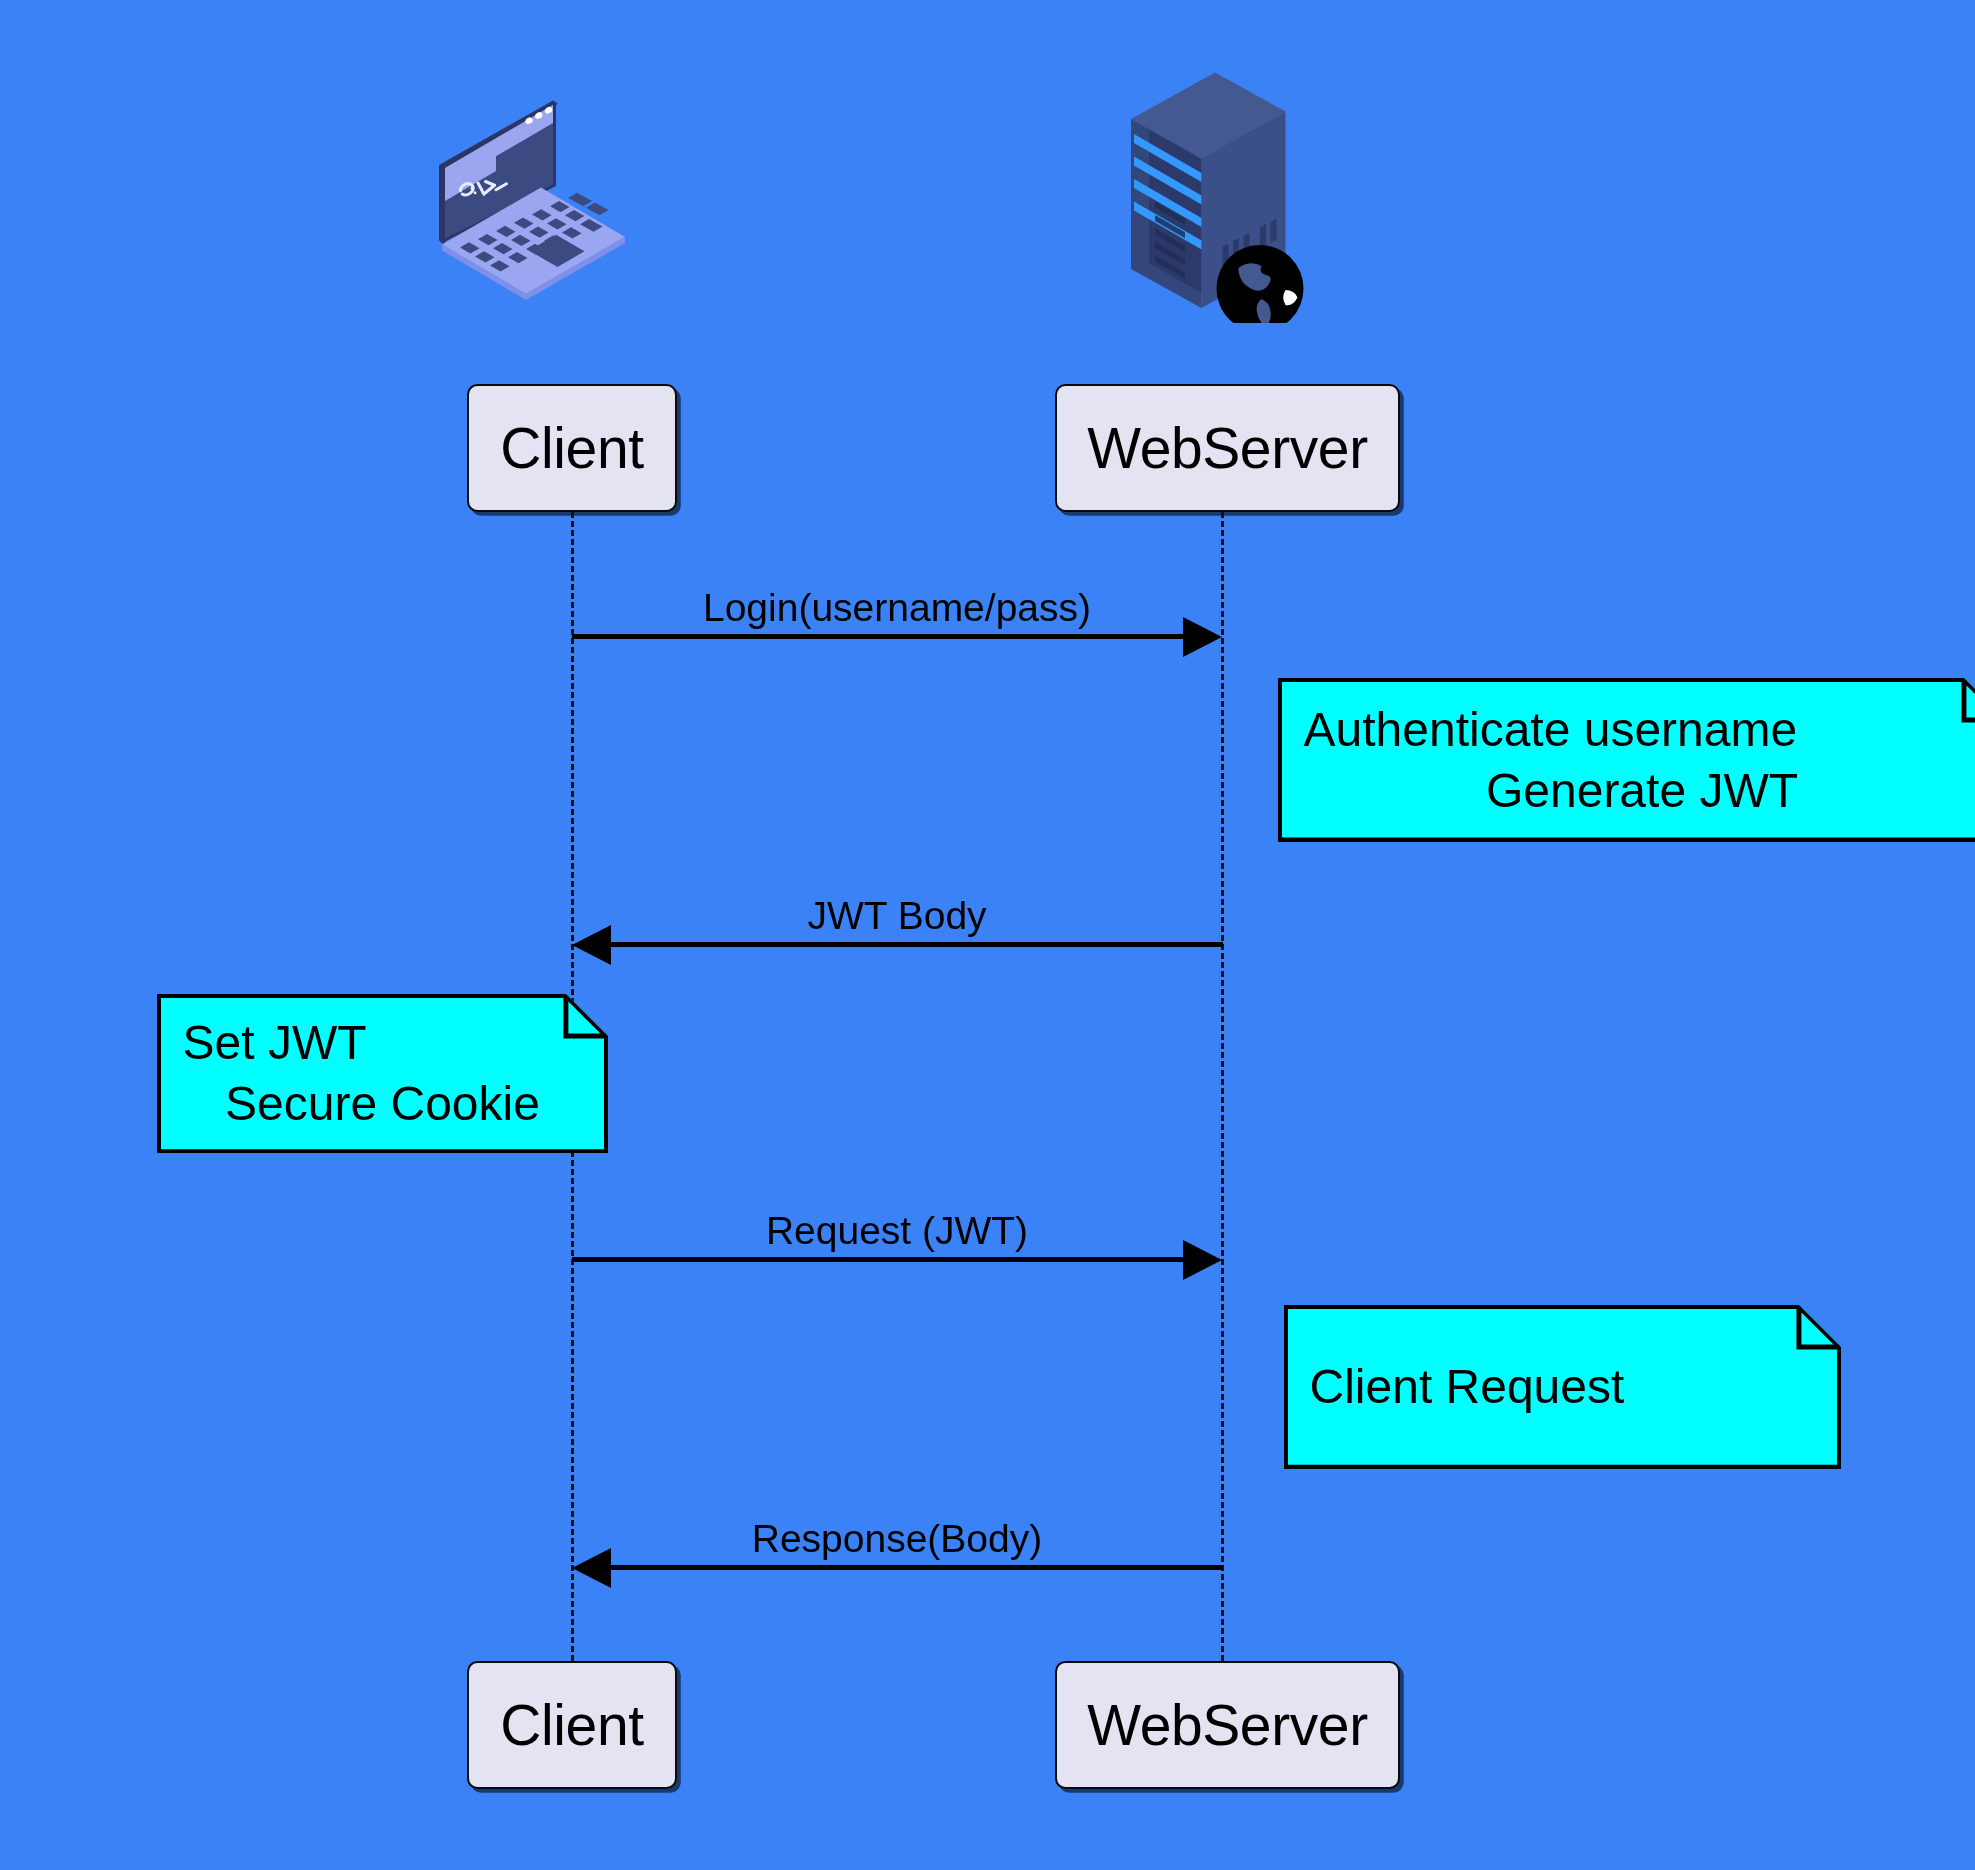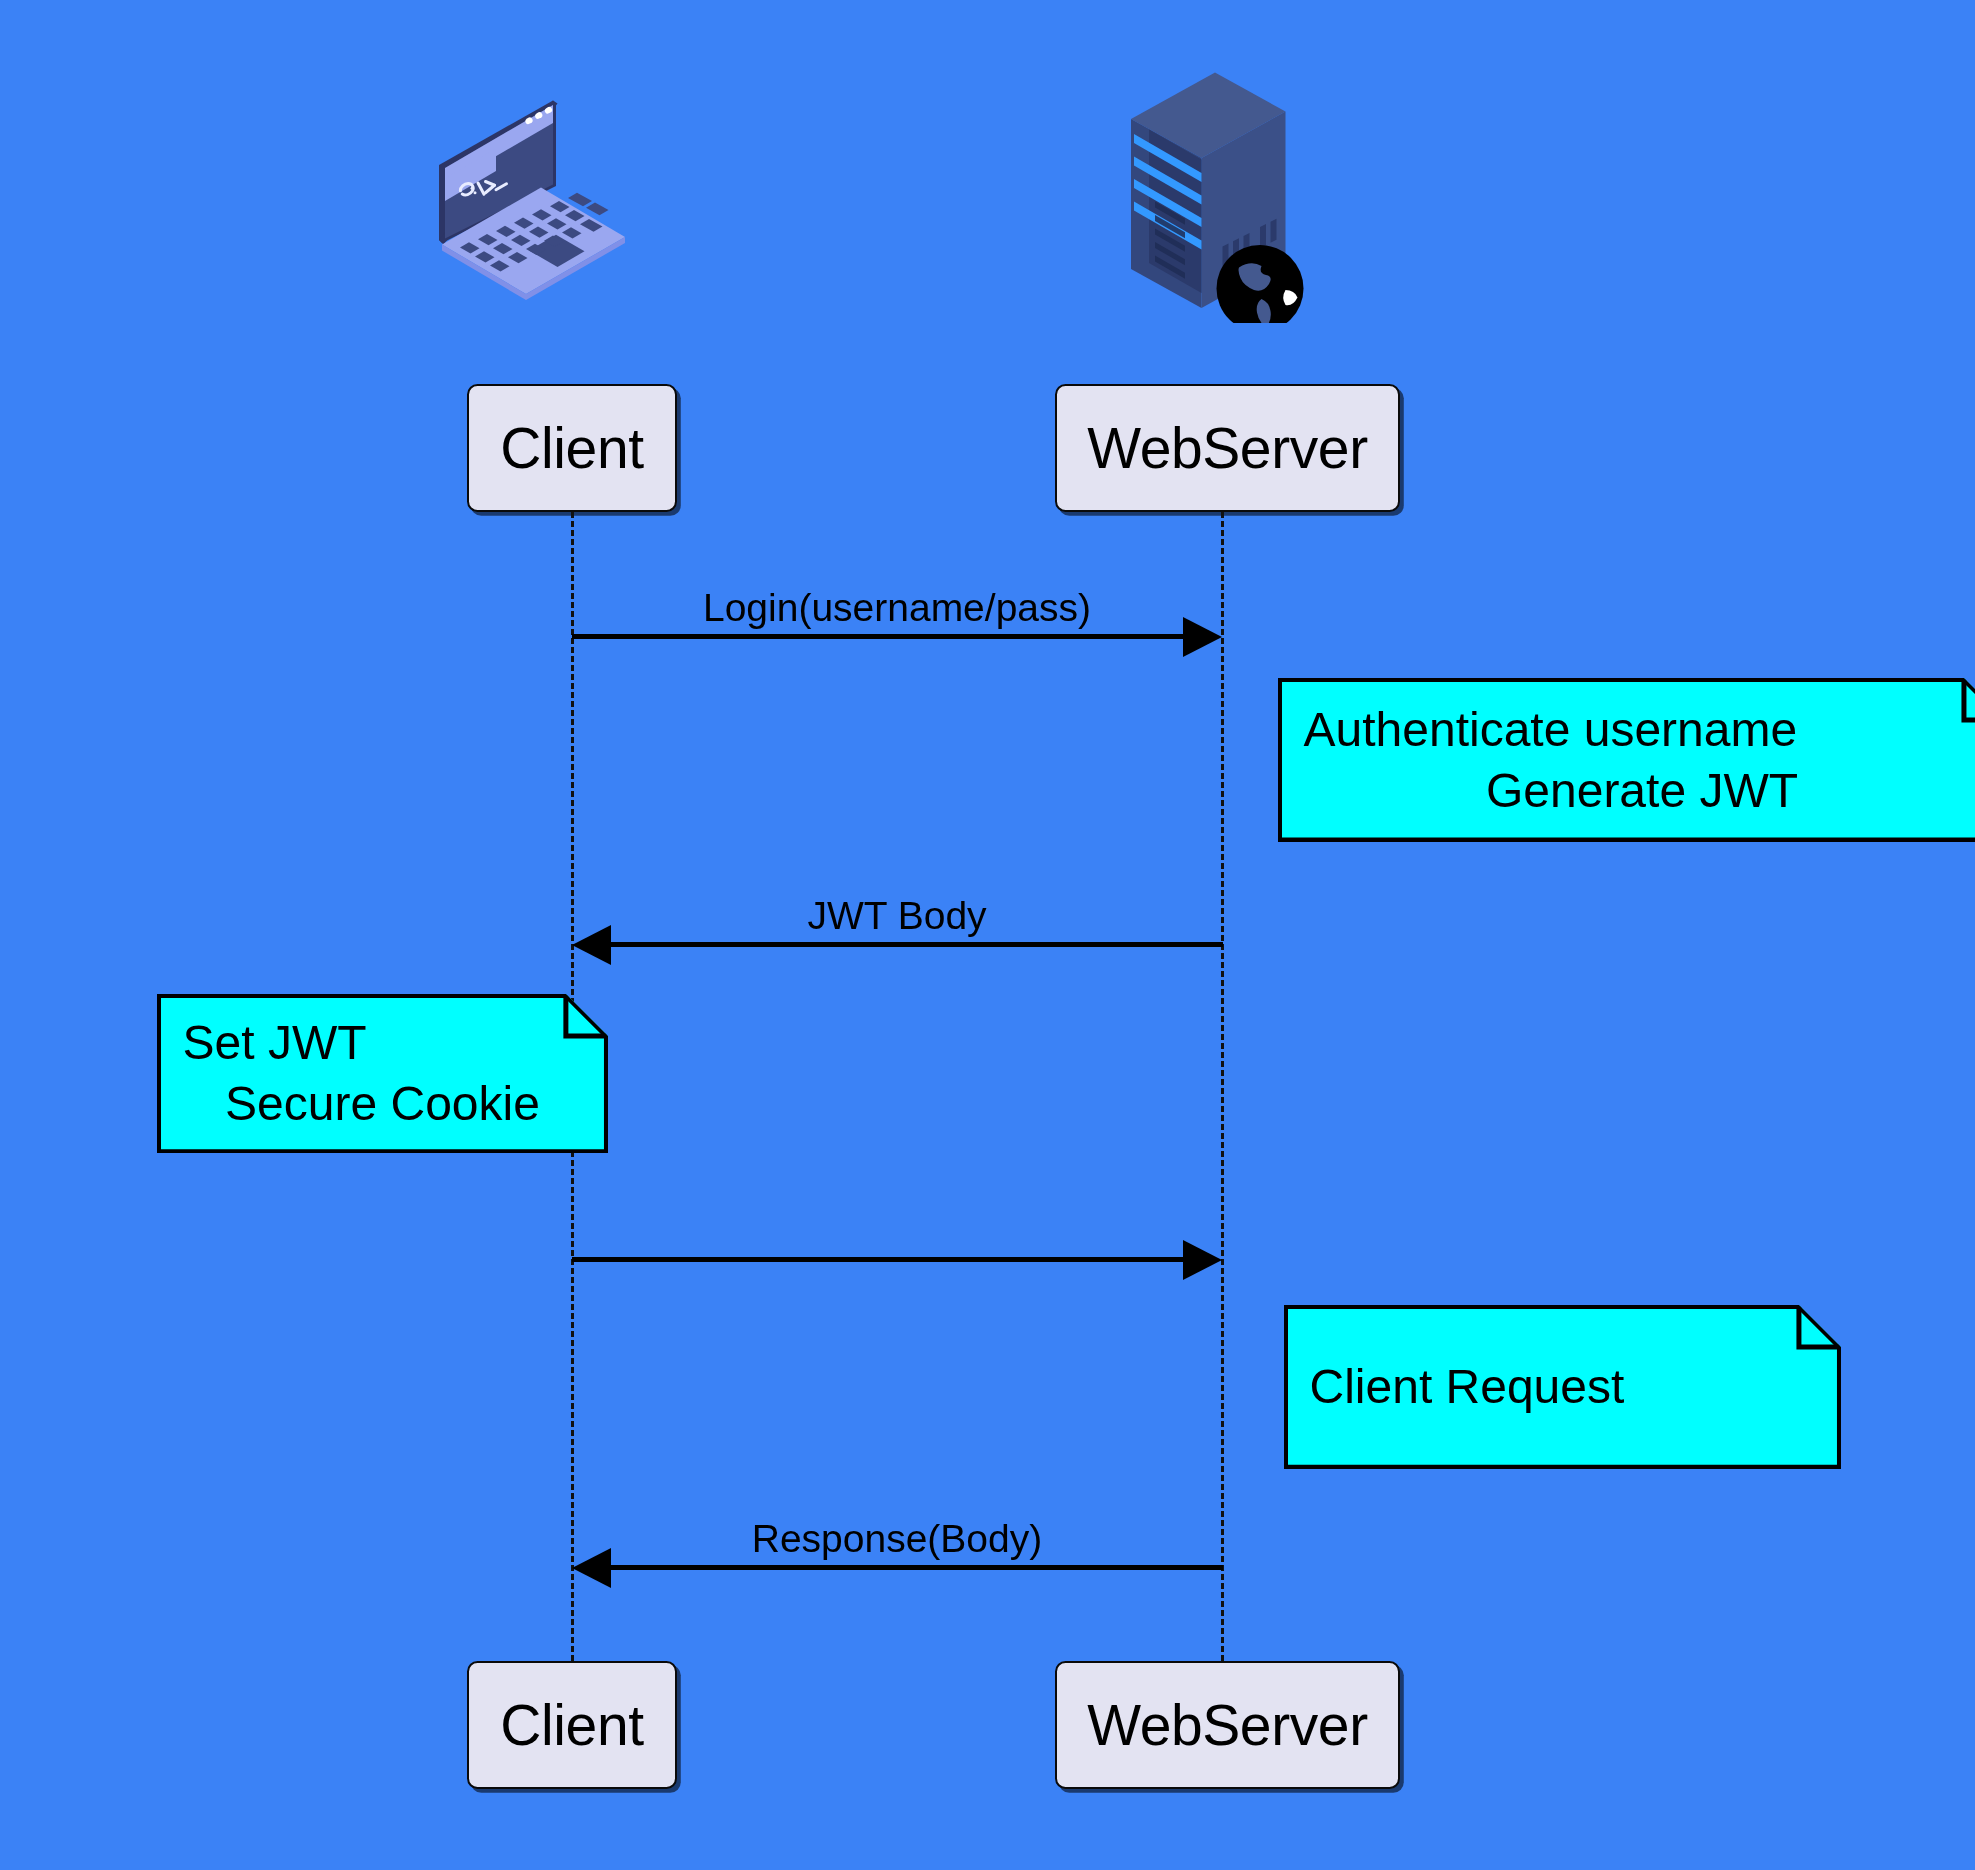--- a/index.html
+++ b/index.html
@@ -268,20 +268,21 @@
   <div class="note note-cookie">
     <div class="note-line">Set JWT</div>
     <div class="note-line">Secure Cookie</div>
     <svg class="note-border" viewBox="0 0 600 212" preserveAspectRatio="none">
       <polygon points="2,2 544,2 598,56 598,210 2,210" fill="none" stroke="#000000" stroke-width="5" vector-effect="non-scaling-stroke"></polygon>
       <polyline points="544,2 544,56 598,56" fill="none" stroke="#000000" stroke-width="5" vector-effect="non-scaling-stroke"></polyline>
     </svg>
   </div>
 
   <div class="msg" style="left:572px; top:1179px; width:650px;">
+    <div class="msg-label center">Request (JWT)</div>
     <div class="msg-line" style="left:0; width:613px;"></div>
     <div class="arrowhead right" style="left:611px;"></div>
   </div>
 
   <div class="note note-check">
     <div class="note-line">Client Request</div>
     <svg class="note-border" viewBox="0 0 742 218" preserveAspectRatio="none">
       <polygon points="2,2 686,2 740,56 740,216 2,216" fill="none" stroke="#000000" stroke-width="5" vector-effect="non-scaling-stroke"></polygon>
       <polyline points="686,2 686,56 740,56" fill="none" stroke="#000000" stroke-width="5" vector-effect="non-scaling-stroke"></polyline>
     </svg>

